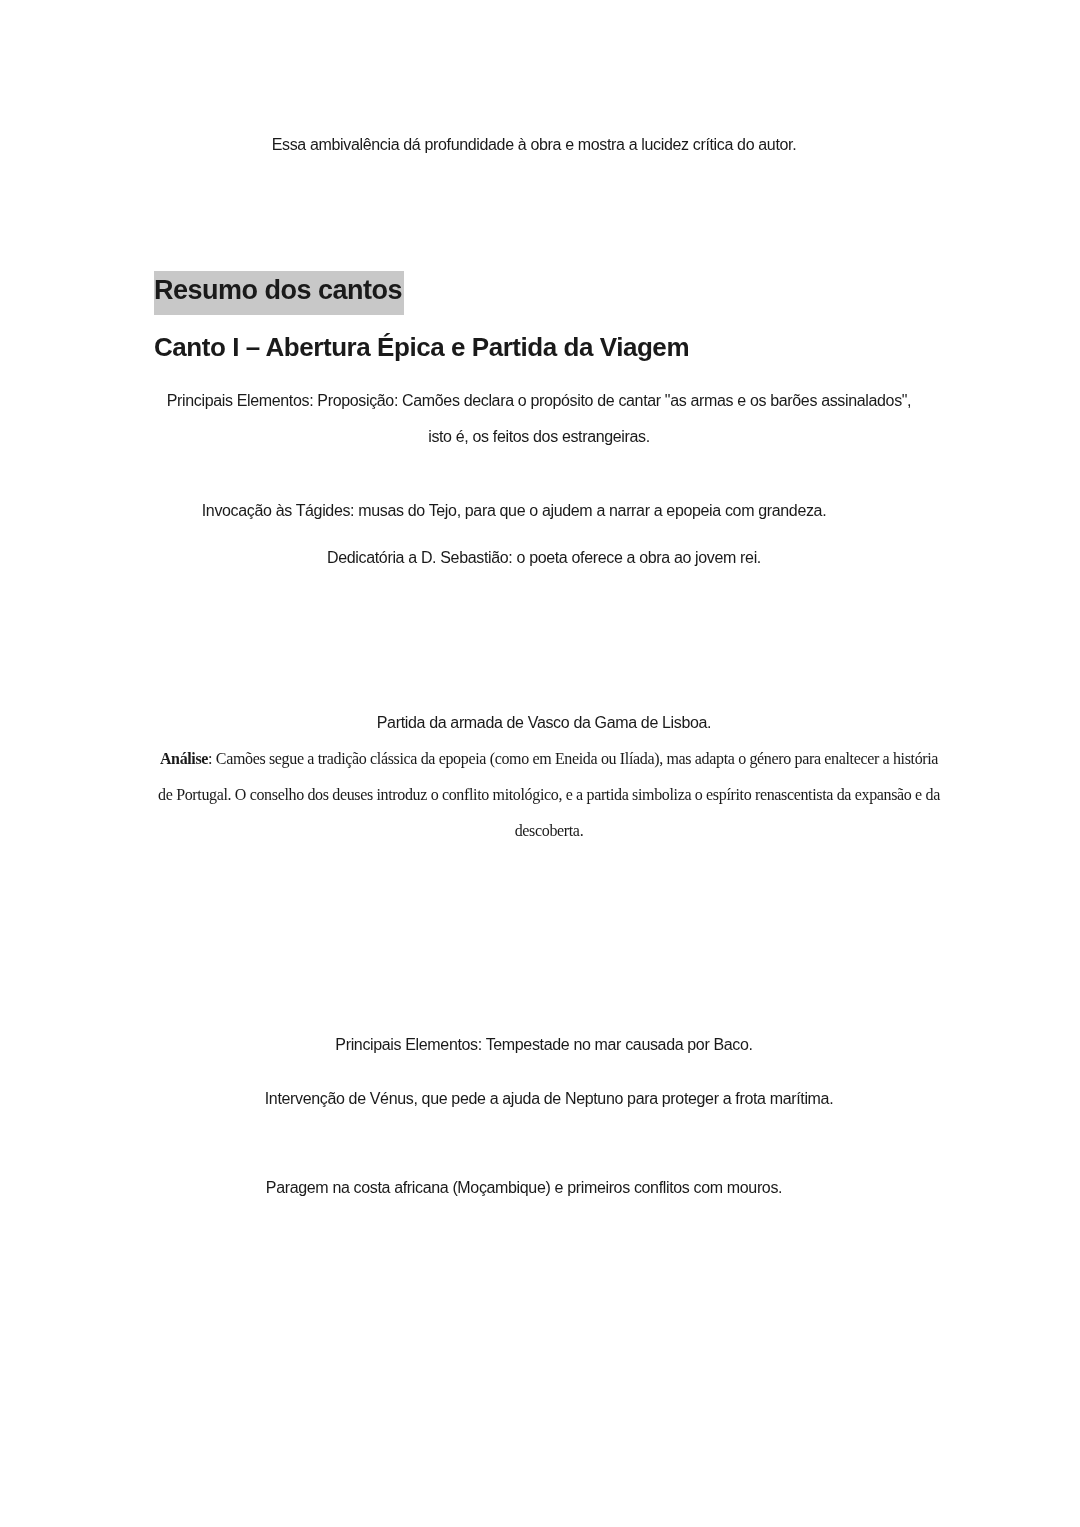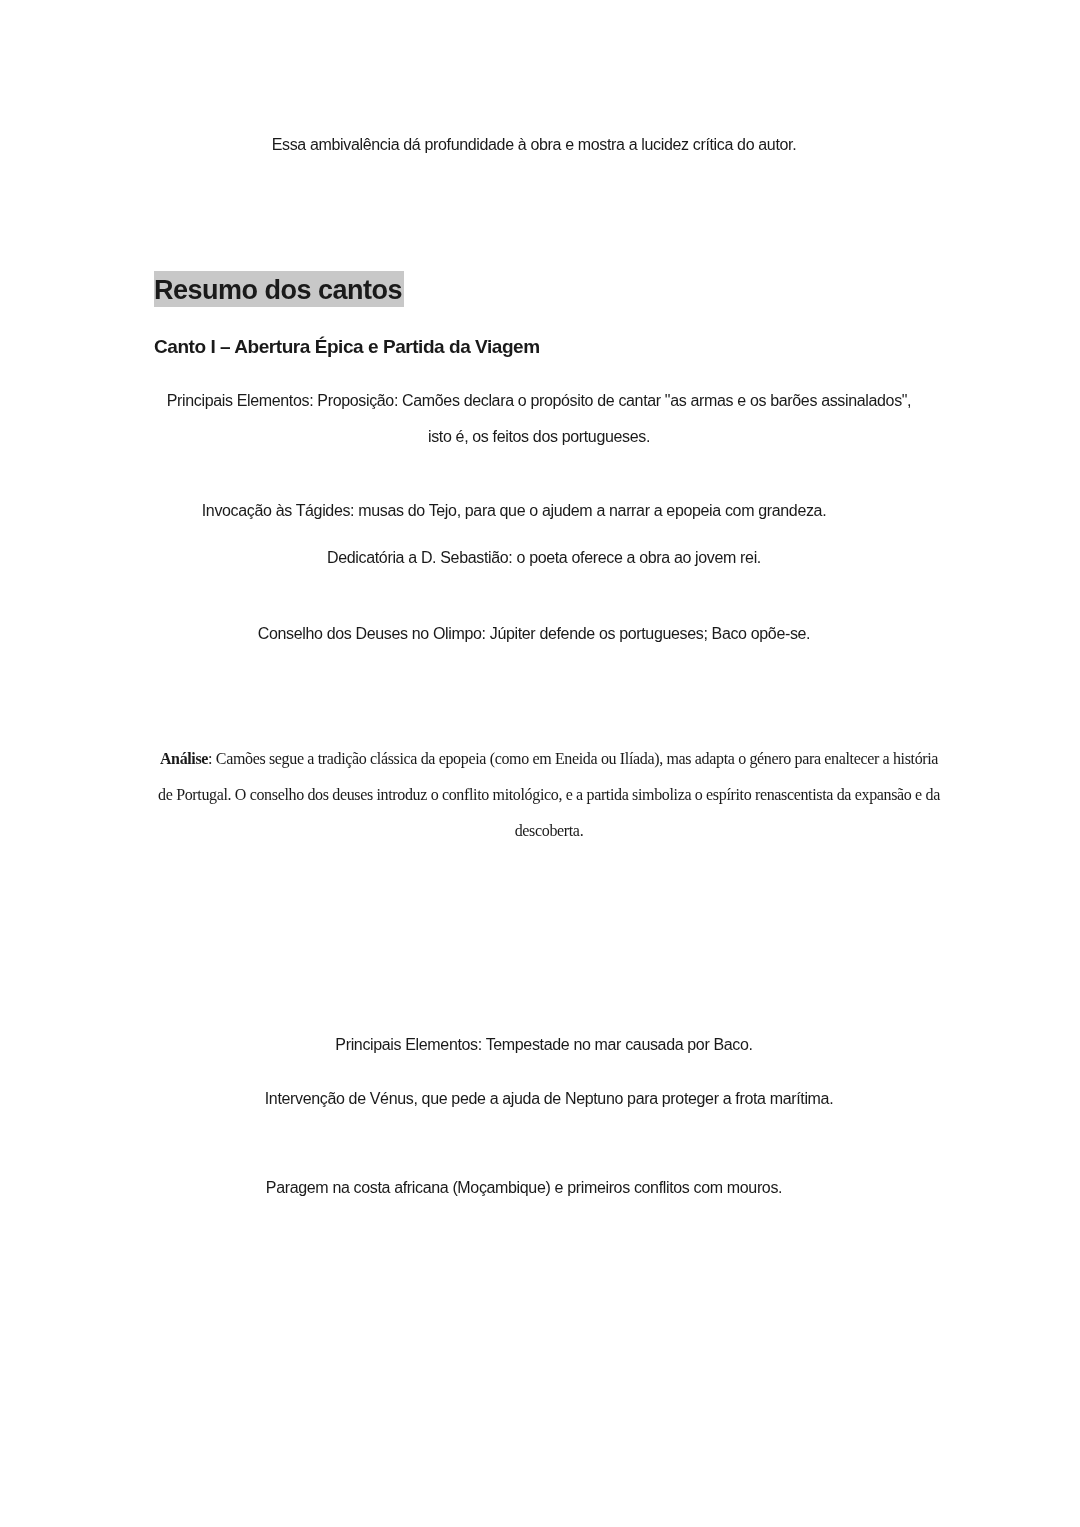--- a/index.html
+++ b/index.html
@@ -1,42 +1,42 @@
 <!DOCTYPE html>
 <html><head>
 <meta charset="utf-8">
 <style>
   html, body { margin: 0; padding: 0; background: #ffffff; }
   body { width: 1080px; height: 1527px; position: relative; overflow: hidden;
          font-family: "Liberation Sans", "DejaVu Sans", sans-serif; color: #1a1a1a; }
   .page { position: absolute; left: 0; top: 0; width: 1080px; height: 1527px; background: #fff; }
   .p { position: absolute; left: 154px; width: 780px; font-size: 16px; line-height: 36px;
        letter-spacing: -0.35px; margin: 0; text-align: center; }
-  .h2 { position: absolute; left: 154px; top: 271px; height: 36px; padding: 0 2px 0 0;
+  .h2 { position: absolute; left: 154px; top: 271px; height: 36px; padding: 0 2px 8px 0;
         font-size: 27px; font-weight: bold; line-height: 38px; background: #c8c8c8;
         letter-spacing: -0.5px; margin: 0; }
-  .h3 { position: absolute; left: 154px; font-size: 19px; font-weight: bold; line-height: 36px;
+  .h3 { position: absolute; left: 154px; font-size: 26px; font-weight: bold; line-height: 36px;
         letter-spacing: -0.45px; margin: 0; }
   b { font-weight: bold; }
 </style>
 </head>
 <body>
 
 <div class="page">
 
   <p class="p" style="top:127px; width:760px;">Essa ambivalência dá profundidade à obra e mostra a lucidez crítica do autor.</p>
 
   <h2 class="h2">Resumo dos cantos</h2>
 
   <h3 class="h3" style="top:329px;">Canto I – Abertura Épica e Partida da Viagem</h3>
 
-  <p class="p" style="top:383px; width:770px;">Principais Elementos: Proposição: Camões declara o propósito de cantar "as armas e os barões assinalados", isto é, os feitos dos portugueses.</p>
+  <p class="p" style="top:383px; width:770px;">Principais Elementos: Proposição: Camões declara o propósito de cantar "as armas e os barões assinalados", isto é, os feitos dos estrangeiras.</p>
   <p class="p" style="top:473px; width:720px;margin-top:20px;">Invocação às Tágides: musas do Tejo, para que o ajudem a narrar a epopeia com grandeza.</p>
   <p class="p" style="top:540px;">Dedicatória a D. Sebastião: o poeta oferece a obra ao jovem rei.</p>
-  <p class="p" style="top:616px; width:760px;">Conselho dos Deuses no Olimpo: Júpiter defende os portugueses; Baco opõe-se.</p>
+  <p class="p" style="top:705px;">Partida da armada de Vasco da Gama de Lisboa.</p>
 
   <p class="p" style="top:741px; width:790px;font-family:Liberation Serif, serif;"><b>Análise</b><span>: Camões segue a tradição clássica da epopeia (como em Eneida ou Ilíada), mas adapta o género para enaltecer a história de Portugal. O conselho dos deuses introduz o conflito mitológico, e a partida simboliza o espírito renascentista da expansão e da descoberta.</span></p>
 
 
   <p class="p" style="top:1027px;">Principais Elementos: Tempestade no mar causada por Baco.</p>
   <p class="p" style="top:1170px; width:740px;">Paragem na costa africana (Moçambique) e primeiros conflitos com mouros.</p>
   <p class="p" style="top:1081px; width:790px;">Intervenção de Vénus, que pede a ajuda de Neptuno para proteger a frota marítima.</p>
 
 </div>
 

